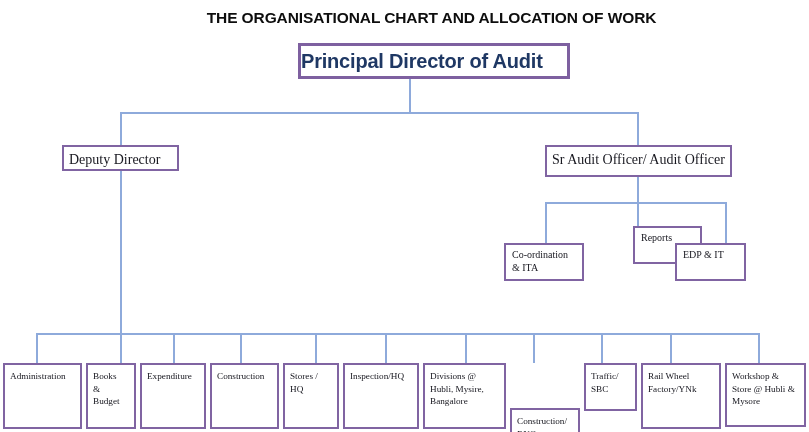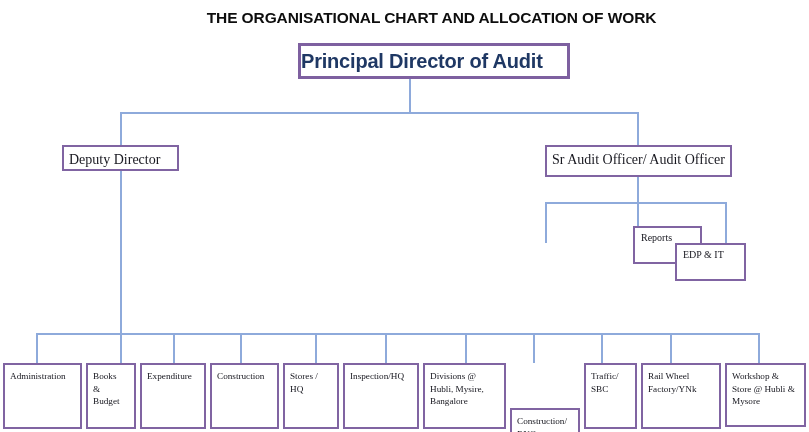--- a/index.html
+++ b/index.html
@@ -140,20 +140,24 @@
   </div>
 
   <div class="node lvl2" style="left:62px; top:145px; width:117px; height:26px;">
     <span class="node-label">Deputy Director</span>
   </div>
 
   <div class="node lvl2" style="left:545px; top:145px; width:187px; height:32px;">
     <span class="node-label">Sr Audit Officer/ Audit Officer</span>
   </div>
 
+  <div class="node lvl3" style="left:504px; top:243px; width:80px; height:38px;">
+    <span class="node-label">Co-ordination
+&amp; ITA</span>
+  </div>
 
   <div class="node lvl3" style="left:597px; top:226px; width:69px; height:38px;margin-left:36px;">
     <span class="node-label">Reports</span>
   </div>
 
   <div class="node lvl3" style="left:675px; top:243px; width:71px; height:38px;">
     <span class="node-label">EDP &amp; IT</span>
   </div>
 
   <div class="node leaf" style="left:3px; top:363px; width:79px; height:66px;">
@@ -187,21 +191,21 @@
     <span class="node-label">Divisions @
 Hubli, Mysire,
 Bangalore</span>
   </div>
 
   <div class="node leaf" style="left:510px; top:363px; width:70px; height:66px;margin-top:45px;">
     <span class="node-label">Construction/
 BNC</span>
   </div>
 
-  <div class="node leaf" style="left:584px; top:363px; width:53px; height:66px;">
+  <div class="node leaf" style="left:584px; top:363px; width:53px; height:48px;">
     <span class="node-label">Traffic/
 SBC</span>
   </div>
 
   <div class="node leaf" style="left:641px; top:363px; width:80px; height:66px;">
     <span class="node-label">Rail Wheel
 Factory/YNk</span>
   </div>
 
   <div class="node leaf" style="left:725px; top:363px; width:81px; height:64px;">

